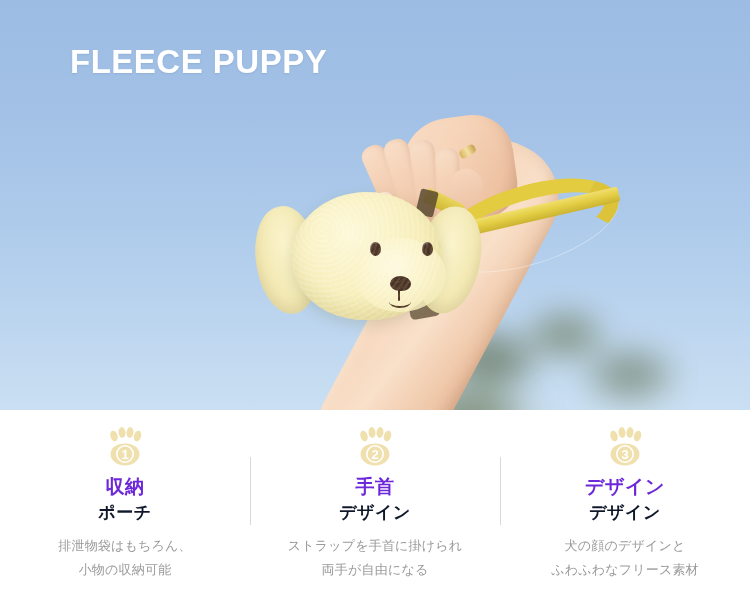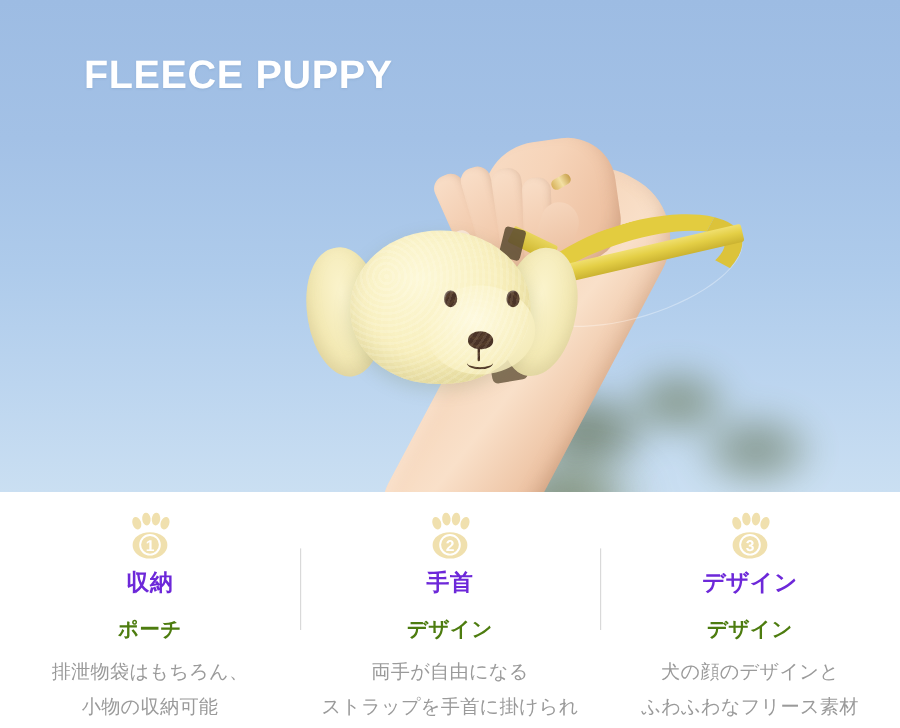--- a/index.html
+++ b/index.html
@@ -223,25 +223,25 @@
     position:absolute; left:0; top:47px;
     width:1px; height:68px;
     background:#d9d9d9;
   }
   .paw { width:44px; height:40px; margin:0 auto 8px; display:block; }
   .ttl {
     font-size:19px; font-weight:bold; color:#6d28d9;
     line-height:1.25; letter-spacing:.5px;
   }
   .sub {
-    font-size:17px; font-weight:bold; color:#4d7c0f;
-    line-height:1.4; letter-spacing:.5px; margin-top:14px;
+    font-size:17px; font-weight:bold; color:#0f172a;
+    line-height:1.4; letter-spacing:.5px; margin-top:2px;
   }
   .desc {
-    font-size:16px; color:#9a9a9a;
+    font-size:13px; color:#9a9a9a;
     line-height:1.85; margin-top:9px; letter-spacing:.2px;
   }
 </style>
 </head>
 <body>
 
 <div class="page">
 
   <div class="hero">
 
@@ -309,22 +309,22 @@
         <ellipse cx="19" cy="5.5" rx="3.5" ry="5.4" fill="#f0e0ae" transform="rotate(-6 19 5.5)"></ellipse>
         <ellipse cx="27" cy="5.5" rx="3.5" ry="5.4" fill="#f0e0ae" transform="rotate(6 27 5.5)"></ellipse>
         <ellipse cx="34.5" cy="9" rx="3.6" ry="5.4" fill="#f0e0ae" transform="rotate(18 34.5 9)"></ellipse>
         <path d="M22 16.5c8.6 0 14.5 4.6 14.5 10.6S30.6 38.5 22 38.5 7.5 33.1 7.5 27.1 13.4 16.5 22 16.5z" fill="#f0e0ae"></path>
         <circle cx="22" cy="27" r="8.2" fill="none" stroke="#ffffff" stroke-width="1.6"></circle>
         <text x="22" y="32" text-anchor="middle" font-family="Liberation Sans, sans-serif" font-size="13" font-weight="bold" fill="#ffffff">2</text>
       </svg>
       <div class="ttl">手首</div>
       <div class="sub">デザイン</div>
       <div class="desc">
+        <div>ストラップを手首に掛けられ</div>
         <div>両手が自由になる</div>
-        <div>ストラップを手首に掛けられ</div>
       </div>
     </div>
 
     <div class="feature">
       <svg class="paw" viewBox="0 0 44 40">
         <ellipse cx="11" cy="9" rx="3.6" ry="5.4" fill="#f0e0ae" transform="rotate(-18 11 9)"></ellipse>
         <ellipse cx="19" cy="5.5" rx="3.5" ry="5.4" fill="#f0e0ae" transform="rotate(-6 19 5.5)"></ellipse>
         <ellipse cx="27" cy="5.5" rx="3.5" ry="5.4" fill="#f0e0ae" transform="rotate(6 27 5.5)"></ellipse>
         <ellipse cx="34.5" cy="9" rx="3.6" ry="5.4" fill="#f0e0ae" transform="rotate(18 34.5 9)"></ellipse>
         <path d="M22 16.5c8.6 0 14.5 4.6 14.5 10.6S30.6 38.5 22 38.5 7.5 33.1 7.5 27.1 13.4 16.5 22 16.5z" fill="#f0e0ae"></path>

